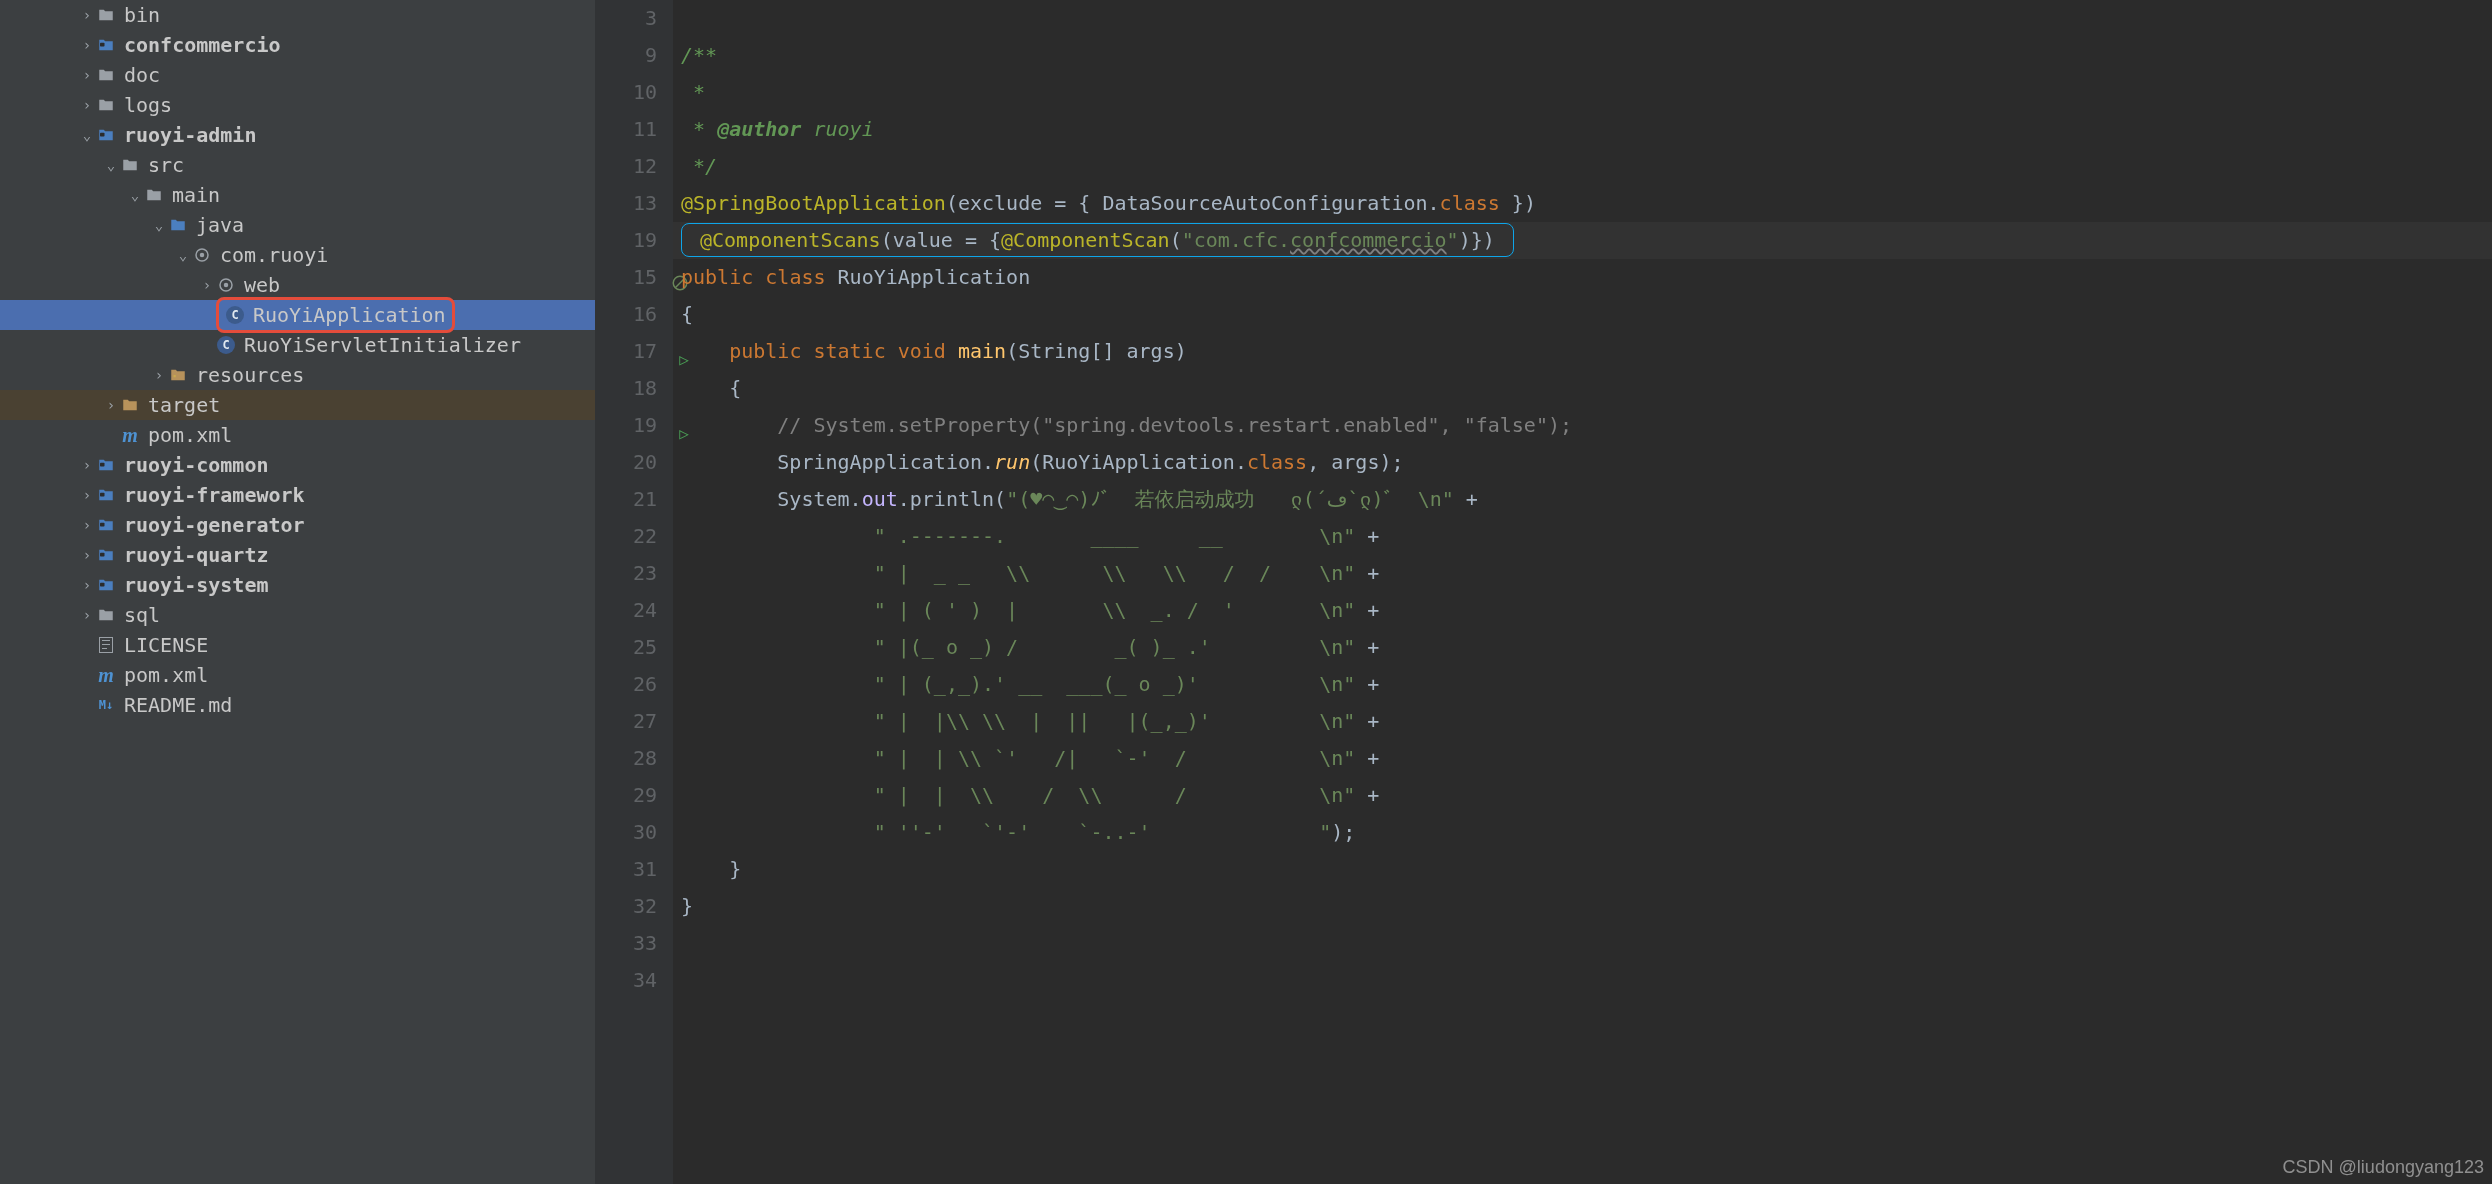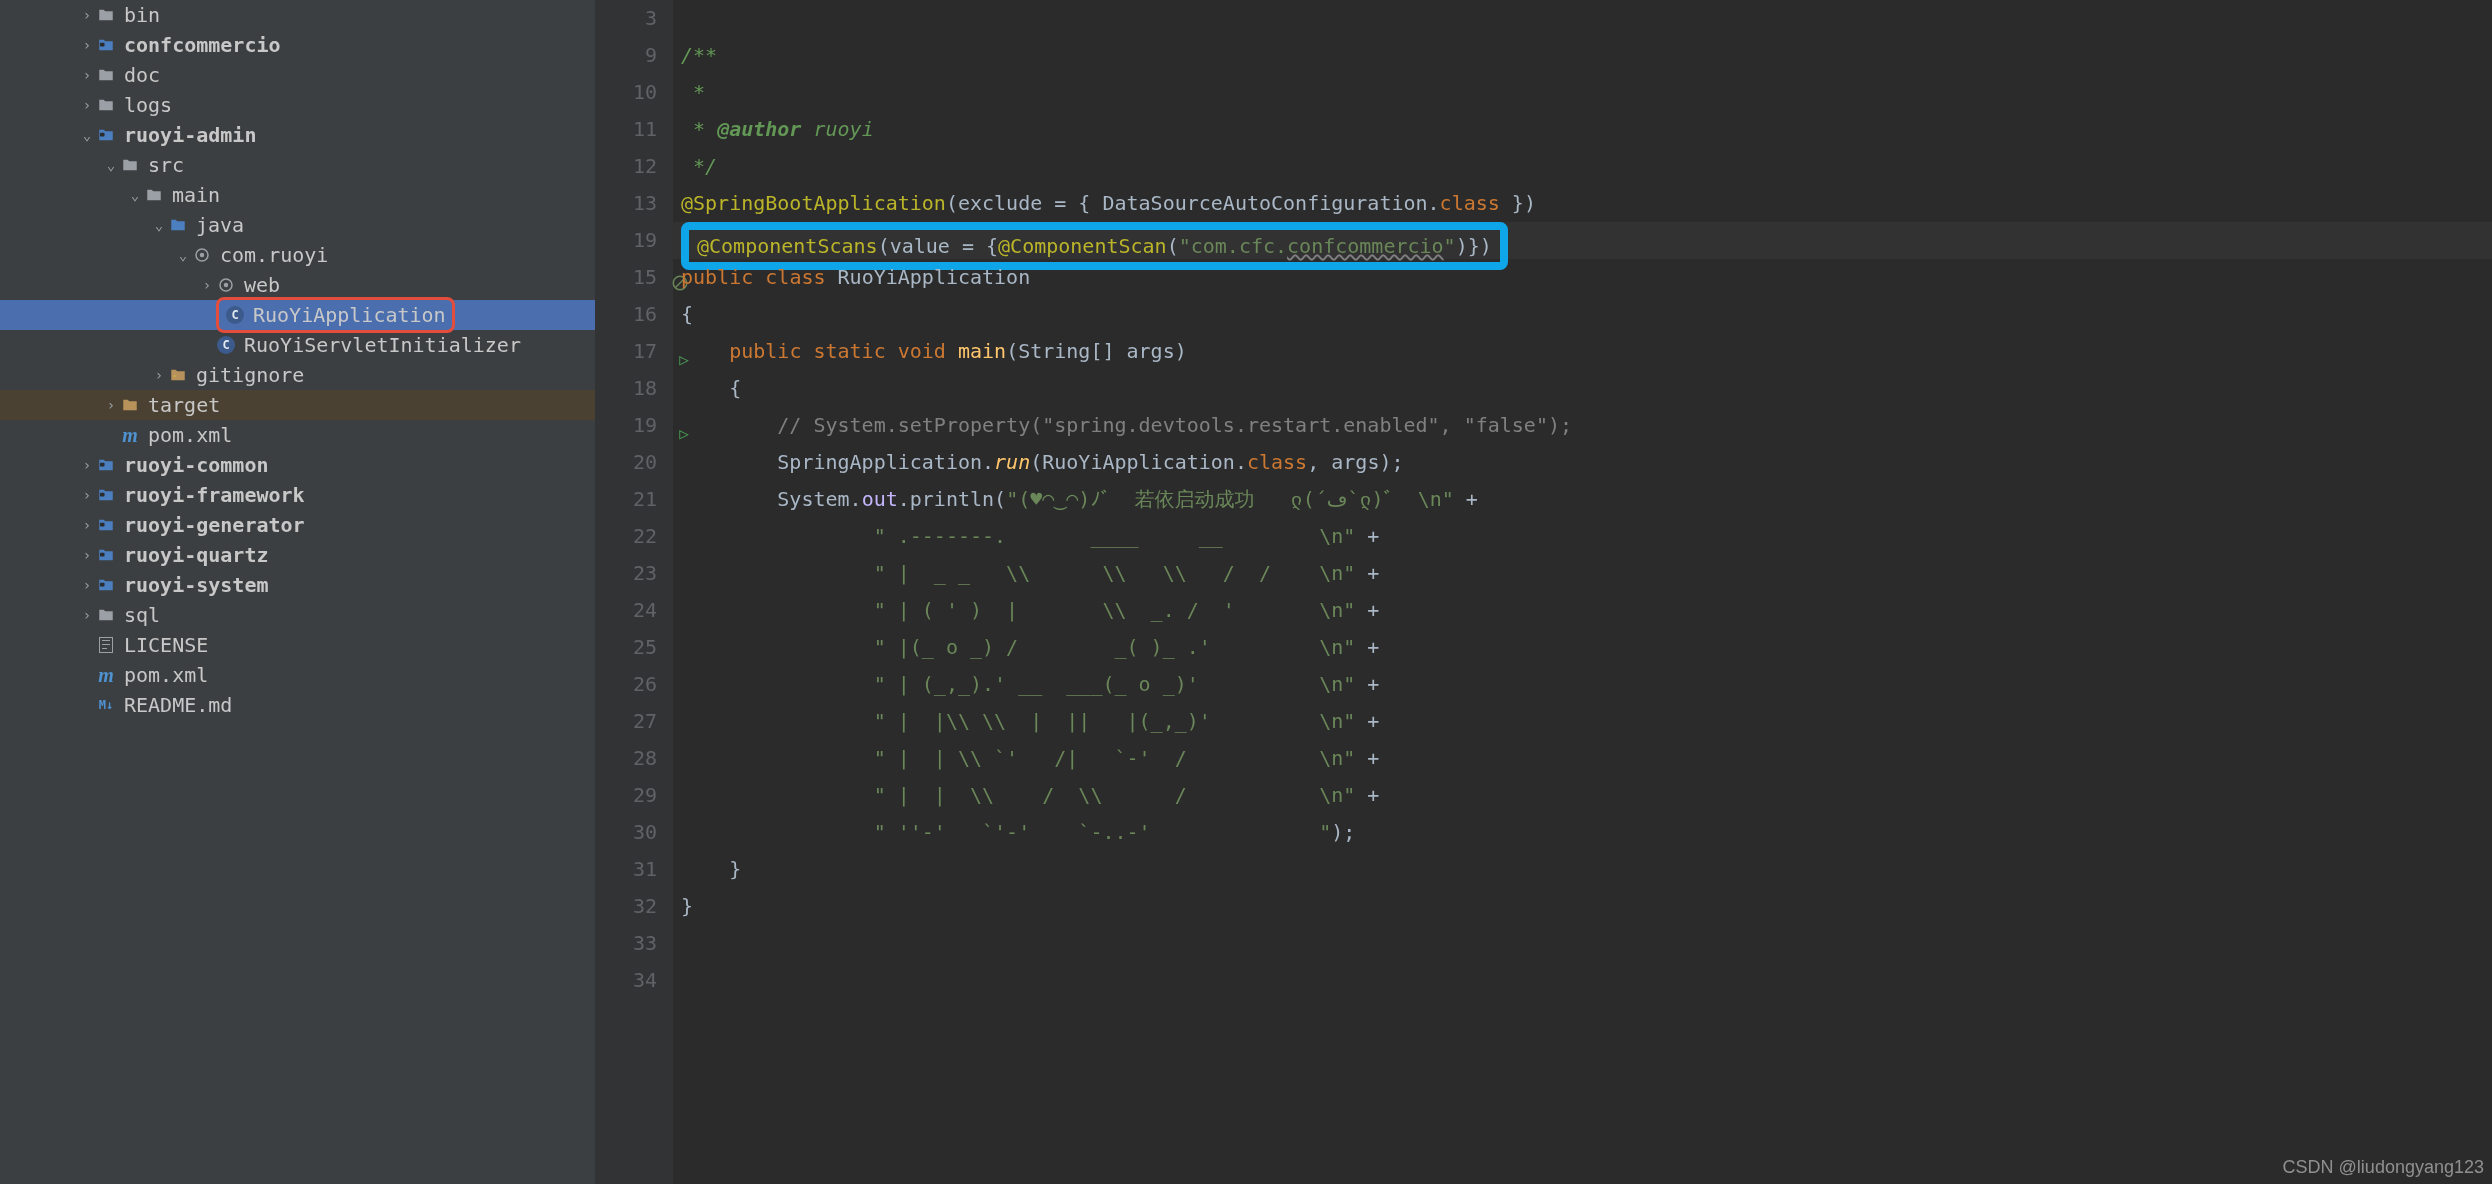--- a/index.html
+++ b/index.html
@@ -36,21 +36,21 @@
 .tok-c { color:#808080; }      
 .tok-doc { color:#629755; font-style:italic; }
 .tok-cg { color:#808080; }
 .tok-s { color:#6a8759; }      
 .tok-n { color:#a9b7c6; }      
 .tok-m { color:#ffc66d; }      
 .tok-f { color:#c4b5fd; } 
 .tok-fn { color:#ffc66d; font-style:italic; }
 .tok-u { text-decoration:underline wavy #808080; }
 .tok-plus { color:#a9b7c6; }
-.hl-box { border:8px solid #0ea5e9; border-radius:8px; padding:0 8px; display:inline-block; line-height:32px; }
+.hl-box { border:1px solid #0ea5e9; border-radius:8px; padding:0 18px; display:inline-block; line-height:32px; }
 .run-tri { color:#499c54; font-size:16px; }
 .fold { color:#606366; font-size:14px; }
 .watermark { position:absolute; right:8px; bottom:6px; font-size:18px; color:rgba(210,210,210,0.6); font-family:Arial,sans-serif; }
 
 .indent { display:inline-block; }
 </style>
 </head>
 <body>
 
 <div class="sidebar" id="tree">
@@ -178,21 +178,21 @@
     </div>
     <div class="tree-row">
       <span class="indent" style="width: 150px;"></span>
       <span class="arrow">›</span>
       <span class="icon folder-yellow">
         <svg viewBox="0 0 24 24">
           <path d="M3 5h6l2 2h10v12H3z"></path>
           <path d="M6 12h3v3h-3z" fill="#c9a94f"></path>
         </svg>
       </span>
-      <span class="label">gitignore</span>
+      <span class="label">resources</span>
     </div>
     <div class="tree-row target-hl">
       <span class="indent" style="width: 102px;"></span>
       <span class="arrow">›</span>
       <span class="icon folder-yellow">
         <svg viewBox="0 0 24 24">
           <path d="M3 5h6l2 2h10v12H3z"></path>
         </svg>
       </span>
       <span class="label">target</span>

